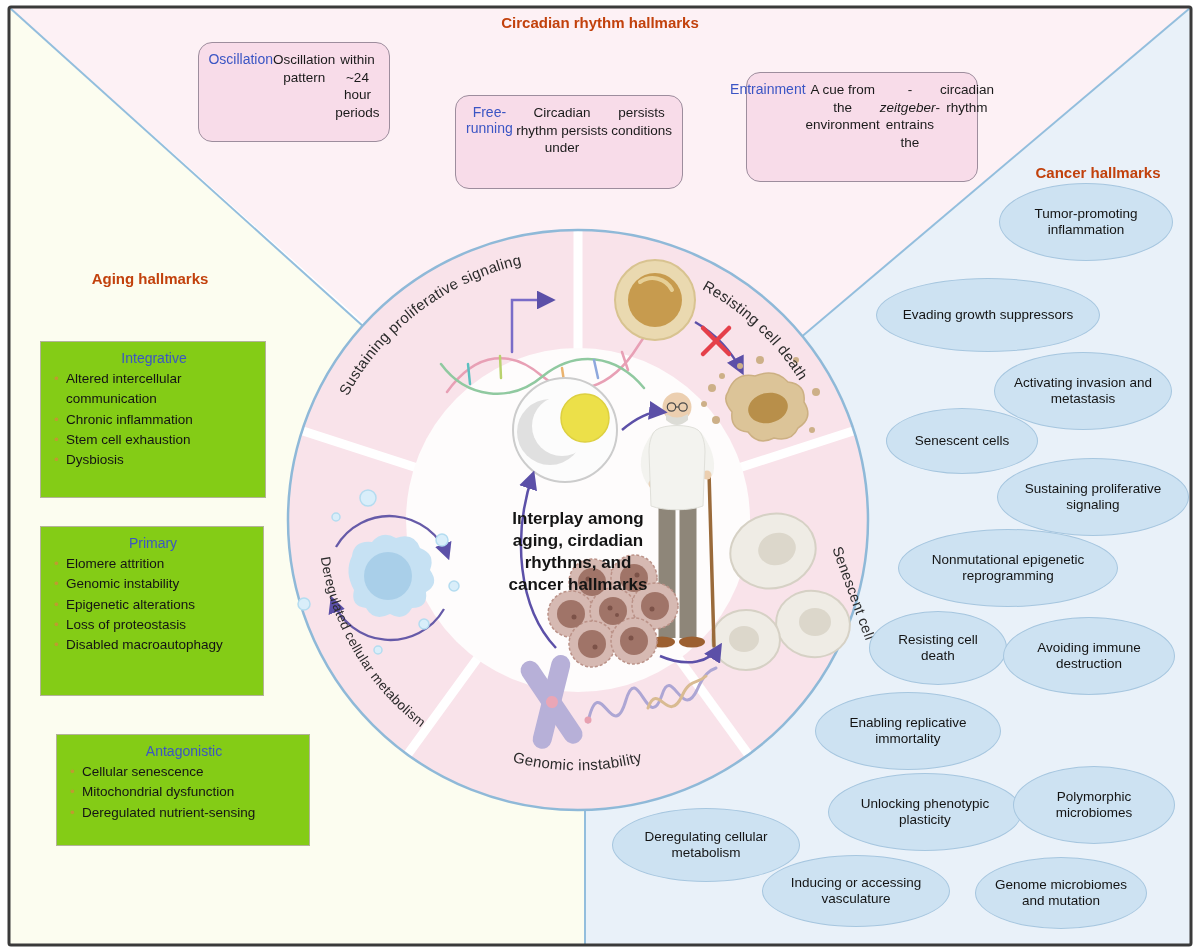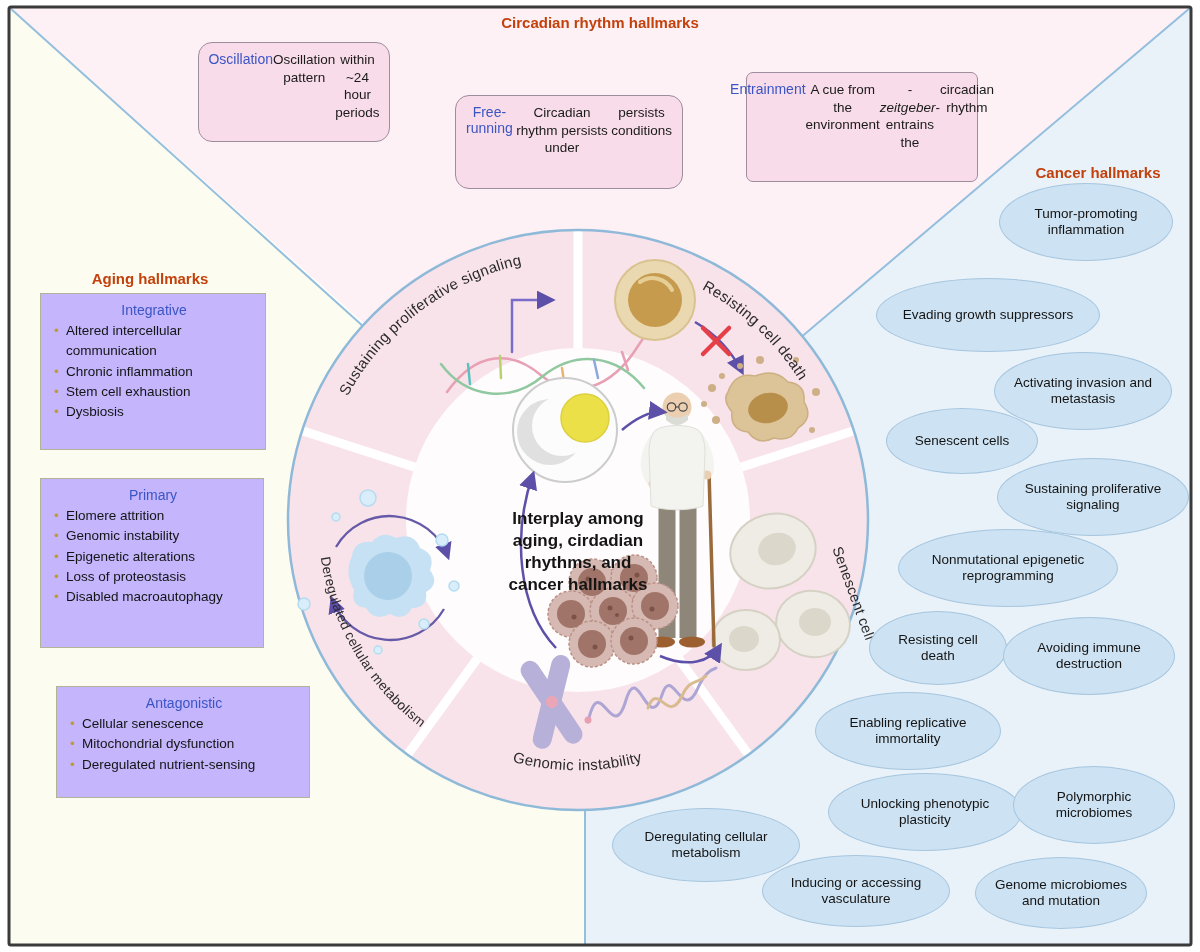--- a/index.html
+++ b/index.html
@@ -8,21 +8,21 @@
   svg text{font-family:"Liberation Sans",sans-serif;}
   .abs{position:absolute;box-sizing:border-box;}
   .hdr{font-weight:bold;font-size:15px;text-align:center;color:#c2410c;}
   
   .pinkbox{background:#f8dce9;border:1.5px solid #9d8d9d;border-radius:14px;text-align:center;
            padding:8px 10px;display:flex;flex-direction:row;justify-content:center;}
   .pinkbox .t{color:#3b55c4;font-size:14px;margin-bottom:2px;}
   .pinkbox .l{font-size:13.5px;line-height:1.3;color:#1a1a1a;}
   .pinkbox .l i{font-style:italic;}
   
-  .ybox{background:#c4b5fd;border:1px solid #b3b399;padding:8px 10px 8px 12px;}
+  .ybox{background:#84cc16;border:1px solid #b3b399;padding:8px 10px 8px 12px;margin-top:48px;}
   .ybox .t{color:#3b55c4;font-size:14px;text-align:center;margin-bottom:3px;}
   .ybox .it{position:relative;font-size:13.5px;line-height:1.5;padding-left:13px;color:#141414;}
   .ybox .it::before{content:"•";position:absolute;left:1px;color:#bf9b30;}
   
   .ell{position:absolute;background:#cde2f2;border:1.5px solid #a6c6df;border-radius:50%;
        display:flex;align-items:center;justify-content:center;text-align:center;
        font-size:13.5px;line-height:1.22;color:#141414;padding:4px 14px;box-sizing:border-box;}
   
   .centerTxt{font-weight:bold;font-size:17px;line-height:1.3;text-align:center;color:#141414;margin-top:40px;}
 </style>
@@ -225,21 +225,21 @@
 <div class="abs pinkbox" style="left:198px;top:42px;width:192px;height:100px;">
   <div class="t">Oscillation</div>
   <div class="l">Oscillation pattern</div>
   <div class="l">within ~24 hour periods</div>
 </div>
 <div class="abs pinkbox" style="left:455px;top:95px;width:228px;height:94px;">
   <div class="t">Free-running</div>
   <div class="l">Circadian rhythm persists under</div>
   <div class="l">persists conditions</div>
 </div>
-<div class="abs pinkbox" style="left:746px;top:72px;width:232px;height:110px;border-radius:7px;">
+<div class="abs pinkbox" style="left:746px;top:72px;width:232px;height:110px;">
   <div class="t">Entrainment</div>
   <div class="l">A cue from the environment</div>
   <div class="l"><span>-</span><i>zeitgeber</i><span>-entrains the</span></div>
   <div class="l">circadian rhythm</div>
 </div>
 
 <div class="abs ybox" style="left:40px;top:293px;width:226px;height:157px;">
   <div class="t">Integrative</div>
   <div class="it">Altered intercellular communication</div>
   <div class="it">Chronic inflammation</div>

